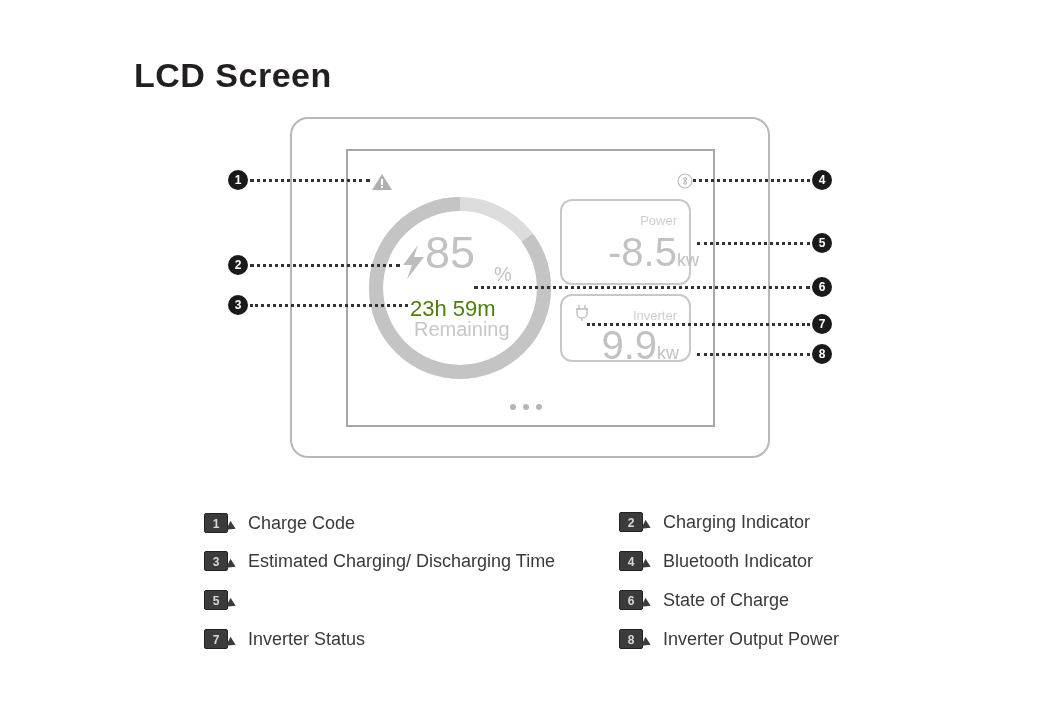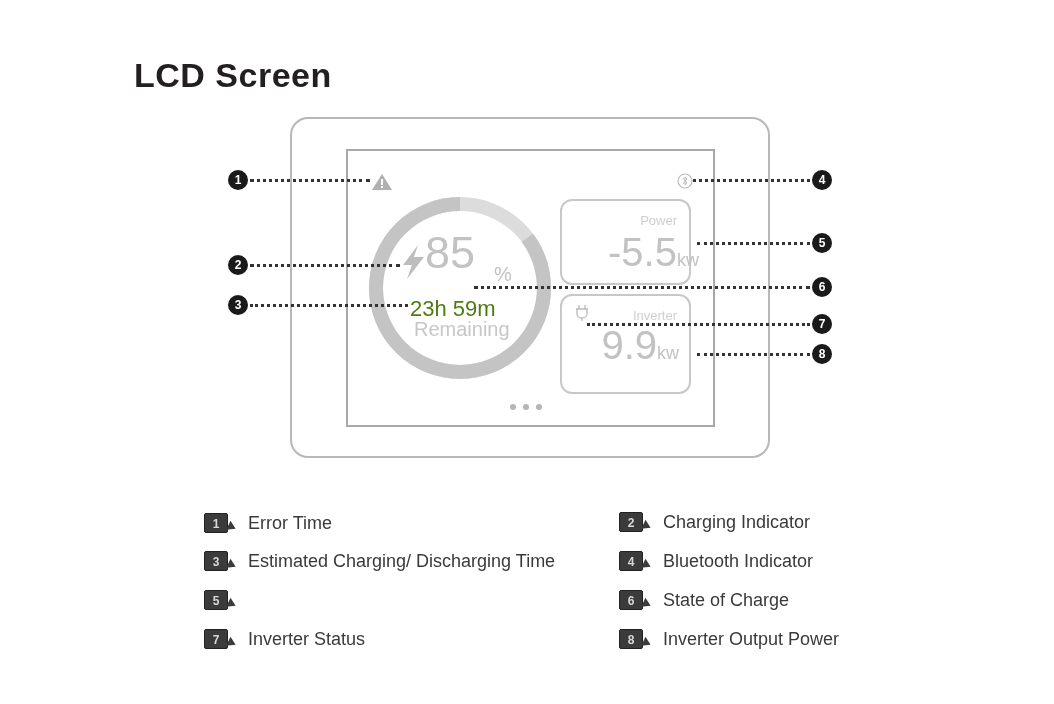--- a/index.html
+++ b/index.html
@@ -10,21 +10,21 @@
   .screen{left:346px;top:149px;width:369px;height:278px;border:2px solid #a8a8a8;box-sizing:border-box;}
   .warn{left:371px;top:173px;}
   .bt{left:677px;top:173px;}
   .pct-big{left:425px;top:230px;font-size:45px;color:#c2c2c2;line-height:1;}
   .pct-sign{left:494px;top:263px;font-size:20px;color:#c2c2c2;}
   .bolt{left:400px;top:244px;}
   .time{left:410px;top:296px;font-size:22px;color:#4d7c0f;width:110px;text-align:left;}
   .remaining{left:414px;top:318px;font-size:20px;color:#c7c7c7;}
   .card{border:2px solid #c8c8c8;border-radius:12px;box-sizing:border-box;}
   .card1{left:560px;top:199px;width:131px;height:86px;padding-left:46px;}
-  .card2{left:560px;top:294px;width:131px;height:100px;}
+  .card2{left:560px;top:294px;width:131px;height:68px;}
   .card-label{font-size:13px;color:#cfcfcf;text-align:right;}
   .card-val{font-size:40px;color:#c2c2c2;text-align:right;line-height:1;}
   .card-unit{font-size:18px;}
   .dots{left:510px;top:396px;}
   .dot{display:inline-block;width:6px;height:6px;border-radius:50%;background:#b5b5b5;margin-right:7px;}
   .callout{width:20px;height:20px;border-radius:50%;background:#1a1a1a;color:#fff;font-size:12px;font-weight:bold;text-align:center;line-height:20px;}
   .leader{height:0;border-top:3px dotted #333;}
   .leg-row{display:flex;align-items:center;font-size:18px;color:#3a3a3a;}
   .badge{position:relative;width:24px;height:20px;background:#3b3b3b;border:1px solid #222;border-radius:2px;color:#d8d8d8;font-size:12px;font-weight:bold;text-align:center;line-height:20px;margin-right:20px;box-sizing:border-box;}
   .badge::after{content:"";position:absolute;right:-9px;top:8px;border-left:8px solid #3b3b3b;border-top:5px solid transparent;border-bottom:5px solid transparent;transform:rotate(25deg);}
@@ -55,21 +55,21 @@
 <svg class="abs bolt" width="26" height="36">
   <polygon points="18,1 3,21 12,21 7,35 24,13 14,13" fill="#bdbdbd"></polygon>
 </svg>
 <div class="abs pct-big">85</div>
 <div class="abs pct-sign">%</div>
 <div class="abs time">23h 59m</div>
 <div class="abs remaining">Remaining</div>
 
 <div class="abs card card1">
   <div class="card-label" style="margin:12px 12px 0 0">Power</div>
-  <div class="card-val" style="margin:4px 10px 0 0"><span>-5.5</span><span class="card-unit">kw</span></div>
+  <div class="card-val" style="margin:4px 10px 0 0"><span>-8.5</span><span class="card-unit">kw</span></div>
 </div>
 <div class="abs card card2">
   <svg class="abs" style="left:12px;top:8px" width="16" height="18">
     <path d="M5 1v4 M11 1v4 M2 5h12 M3 5v5a5 4 0 0 0 10 0V5 M8 14v3" fill="none" stroke="#bbb" stroke-width="1.3"></path>
   </svg>
   <div class="card-label" style="margin:12px 12px 0 0">Inverter</div>
   <div class="card-val" style="margin:2px 10px 0 0"><span>9.9</span><span class="card-unit">kw</span></div>
 </div>
 
 <div class="abs dots">
@@ -90,21 +90,21 @@
 <div class="abs callout" style="left:812px;top:277px">6</div>
 <div class="abs leader" style="left:474px;top:286px;width:336px"></div>
 <div class="abs callout" style="left:812px;top:314px">7</div>
 <div class="abs leader" style="left:587px;top:323px;width:223px"></div>
 <div class="abs callout" style="left:812px;top:344px">8</div>
 <div class="abs leader" style="left:697px;top:353px;width:113px"></div>
 
 <div class="abs" style="left:204px;top:504px">
   <div class="leg-row" style="height:38px">
       <div class="badge">1</div>
-      <span>Error Time</span>
+      <span>Charge Code</span>
     </div>
   <div class="leg-row" style="height:38px">
       <div class="badge">3</div>
       <span>Estimated Charging/ Discharging Time</span>
     </div>
   <div class="leg-row" style="height:40px">
       <div class="badge">5</div>
     </div>
   <div class="leg-row" style="height:38px">
       <div class="badge">7</div>

